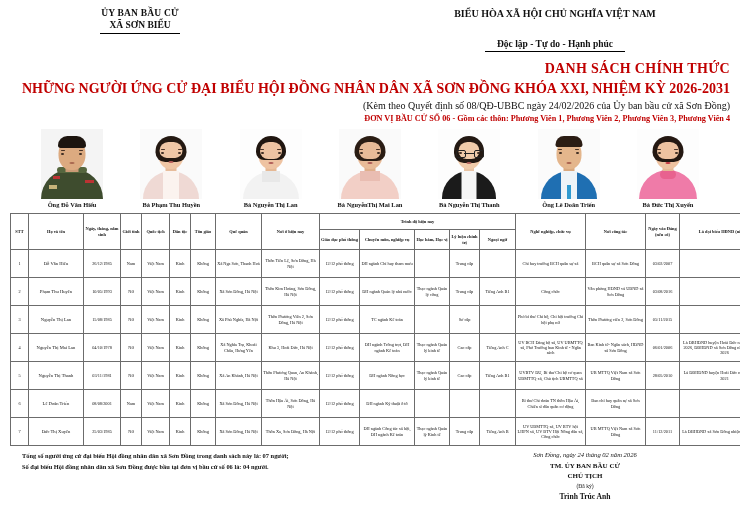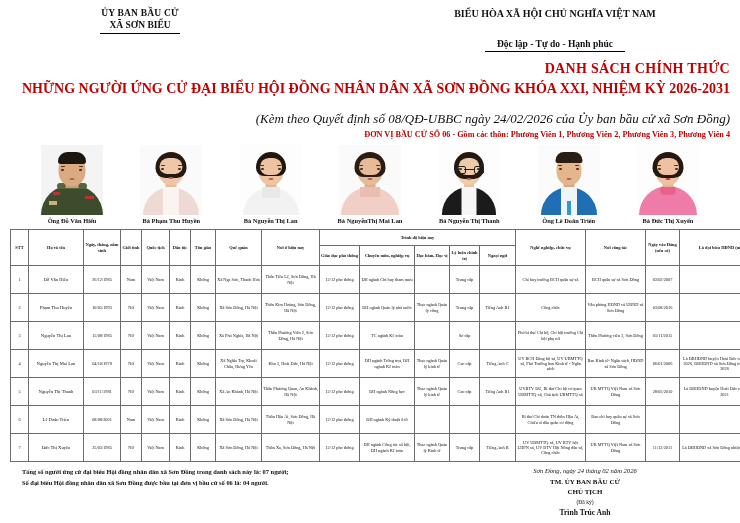--- a/index.html
+++ b/index.html
@@ -18,21 +18,21 @@
   .hdr-left .l2{font-size:9.5px;font-weight:bold;margin-top:2px;}
   .hdr-left .rule{width:80px;height:1px;background:#000;margin:3px auto 0;}
   .hdr-right .r1{font-size:10px;font-weight:bold;}
   .hdr-right .r2{font-size:9.5px;font-weight:bold;margin-top:20px;}
   .hdr-right .rule{width:140px;height:1px;background:#000;margin:2px auto 0;}
 
   
   .titles{text-align:right;margin-top:9px;}
   .t1{color:#c00000;font-size:14px;font-weight:bold;letter-spacing:.3px;}
   .t2{color:#c00000;font-size:14px;font-weight:bold;margin-top:4px;}
-  .t3{font-size:13px;font-style:italic;margin-top:14px;color:#111;}
+  .t3{font-size:10px;margin-top:3px;color:#111;}
   .t4{color:#c00000;font-size:8.2px;font-weight:bold;margin-top:3px;}
 
   
   .photos{display:flex;justify-content:space-between;margin-top:6px;padding:0 18px;}
   .pcell{width:88px;text-align:center;}
   .pframe{width:62px;height:70px;margin:0 auto;overflow:hidden;position:relative;background:#fff;}
   .pcap{font-size:6.4px;font-weight:bold;margin-top:2px;line-height:1.1;white-space:nowrap;}
 
   
   .av{position:absolute;inset:0;}

